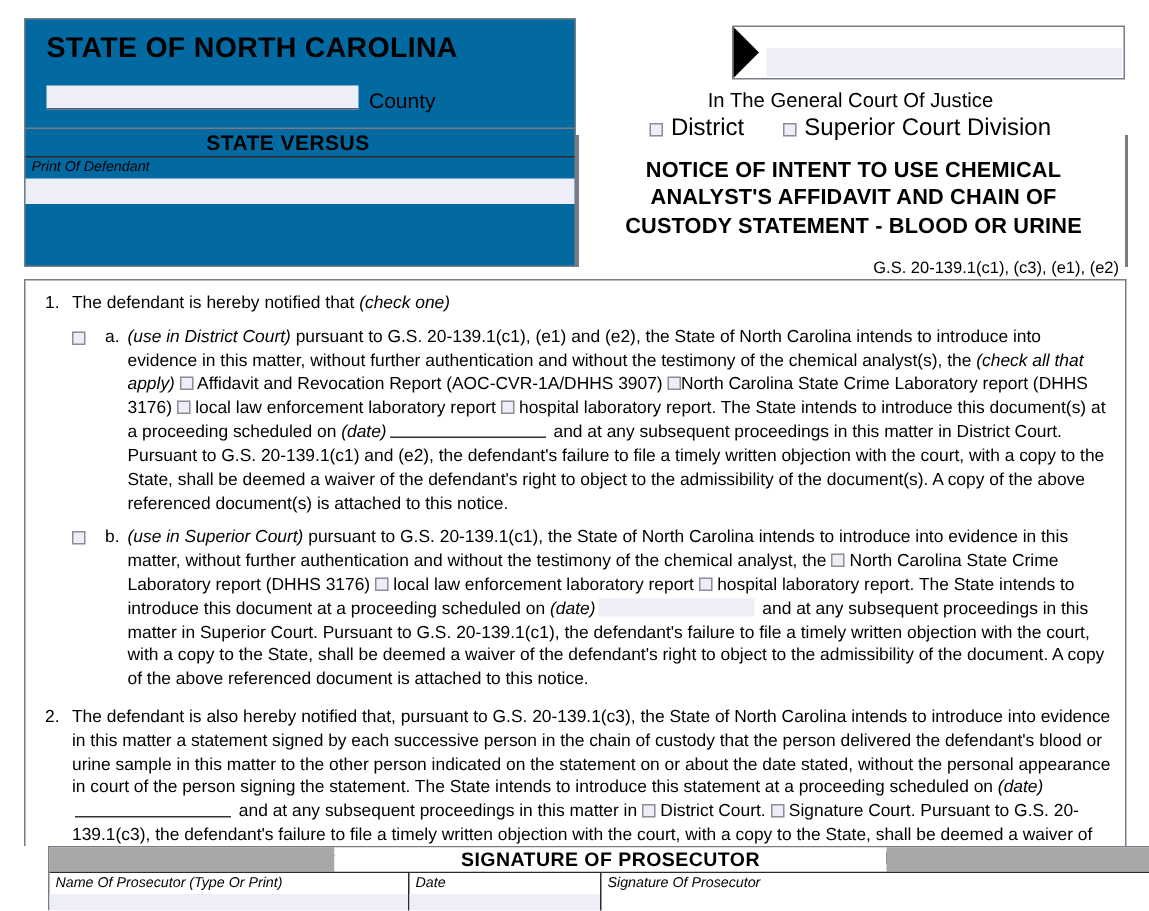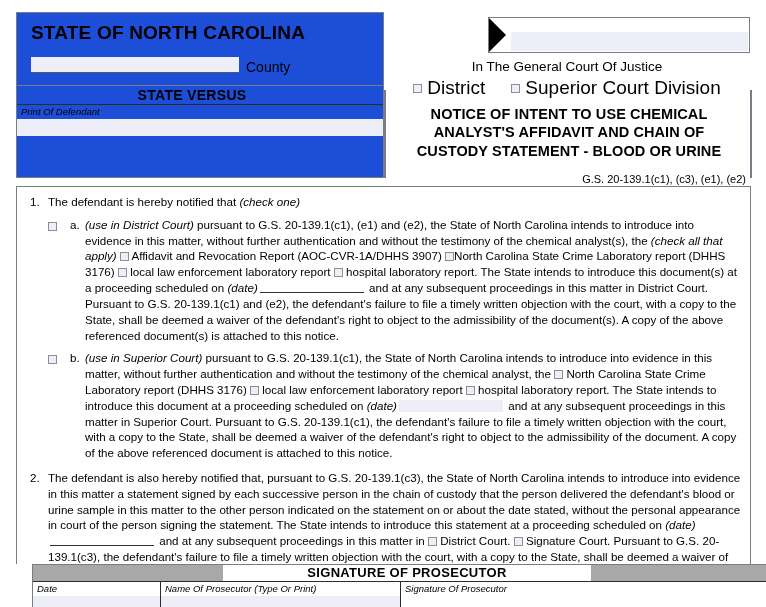--- a/index.html
+++ b/index.html
@@ -29,21 +29,21 @@
   }
 
   .hdr-left {
     position: absolute;
     left: 16px;
     top: 12px;
     width: 368px;
     height: 166px;
     border: 1.5px solid #777c85;
     box-sizing: border-box;
-    background: #1d4ed8;
+    background: #0369a1;
   }
 
   .state-title {
     font-size: 19px;
     font-weight: bold;
     letter-spacing: 0.2px;
     padding: 9px 0 0 14px;
   }
 
   .county-row {
@@ -148,21 +148,21 @@
   }
   .court-divisions {
     position: absolute;
     left: 0;
     top: 65px;
     width: 100%;
     display: flex;
     justify-content: center;
     align-items: center;
     gap: 26px;
-    font-size: 19px;
+    font-size: 16px;
   }
   .cd-item { display: flex; align-items: center; gap: 5px; }
 
   .notice-title {
     position: absolute;
     left: 4px;
     right: 0;
     top: 93px;
     text-align: center;
     font-size: 14.5px;
@@ -426,28 +426,28 @@
 
   </div>
 
   <div class="sig">
     <div class="sig-header">
       <div class="sig-h-gray-l"></div>
       <div class="sig-h-mid">SIGNATURE OF PROSECUTOR</div>
       <div class="sig-h-gray-r"></div>
     </div>
     <div class="sig-cols">
+      <div class="sig-col name">
+        <div class="sig-lbl">Name Of Prosecutor (Type Or Print)</div>
+        <div class="sig-fill"></div>
+      </div>
       <div class="sig-col date">
         <div class="sig-lbl">Date</div>
         <div class="sig-fill"></div>
       </div>
-      <div class="sig-col name">
-        <div class="sig-lbl">Name Of Prosecutor (Type Or Print)</div>
-        <div class="sig-fill"></div>
-      </div>
       <div class="sig-col signature">
         <div class="sig-lbl">Signature Of Prosecutor</div>
         <div class="sig-fill"></div>
       </div>
     </div>
   </div>
 
 </div>
 
 </body></html>

